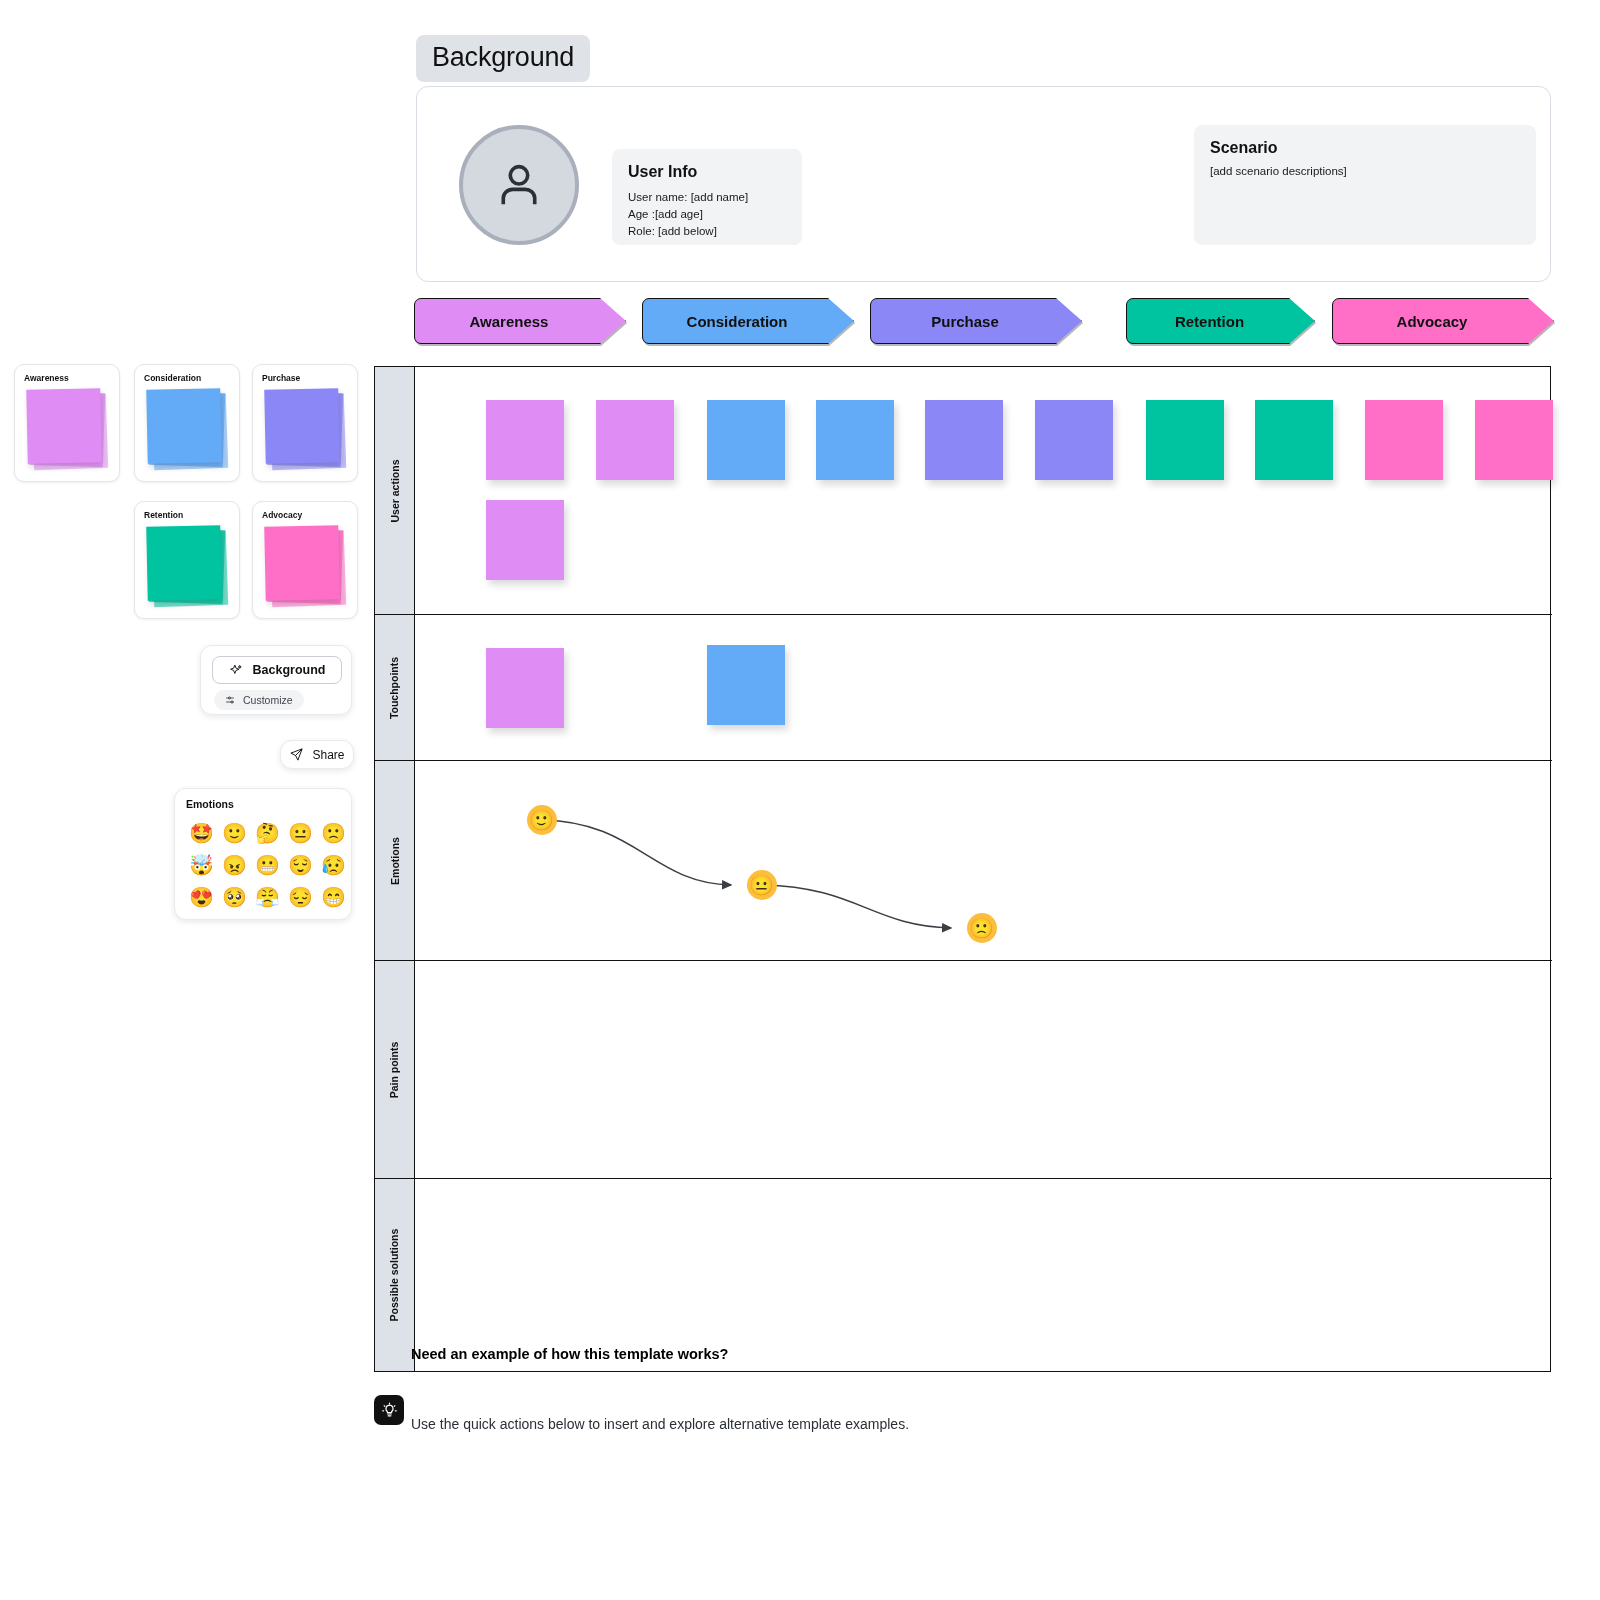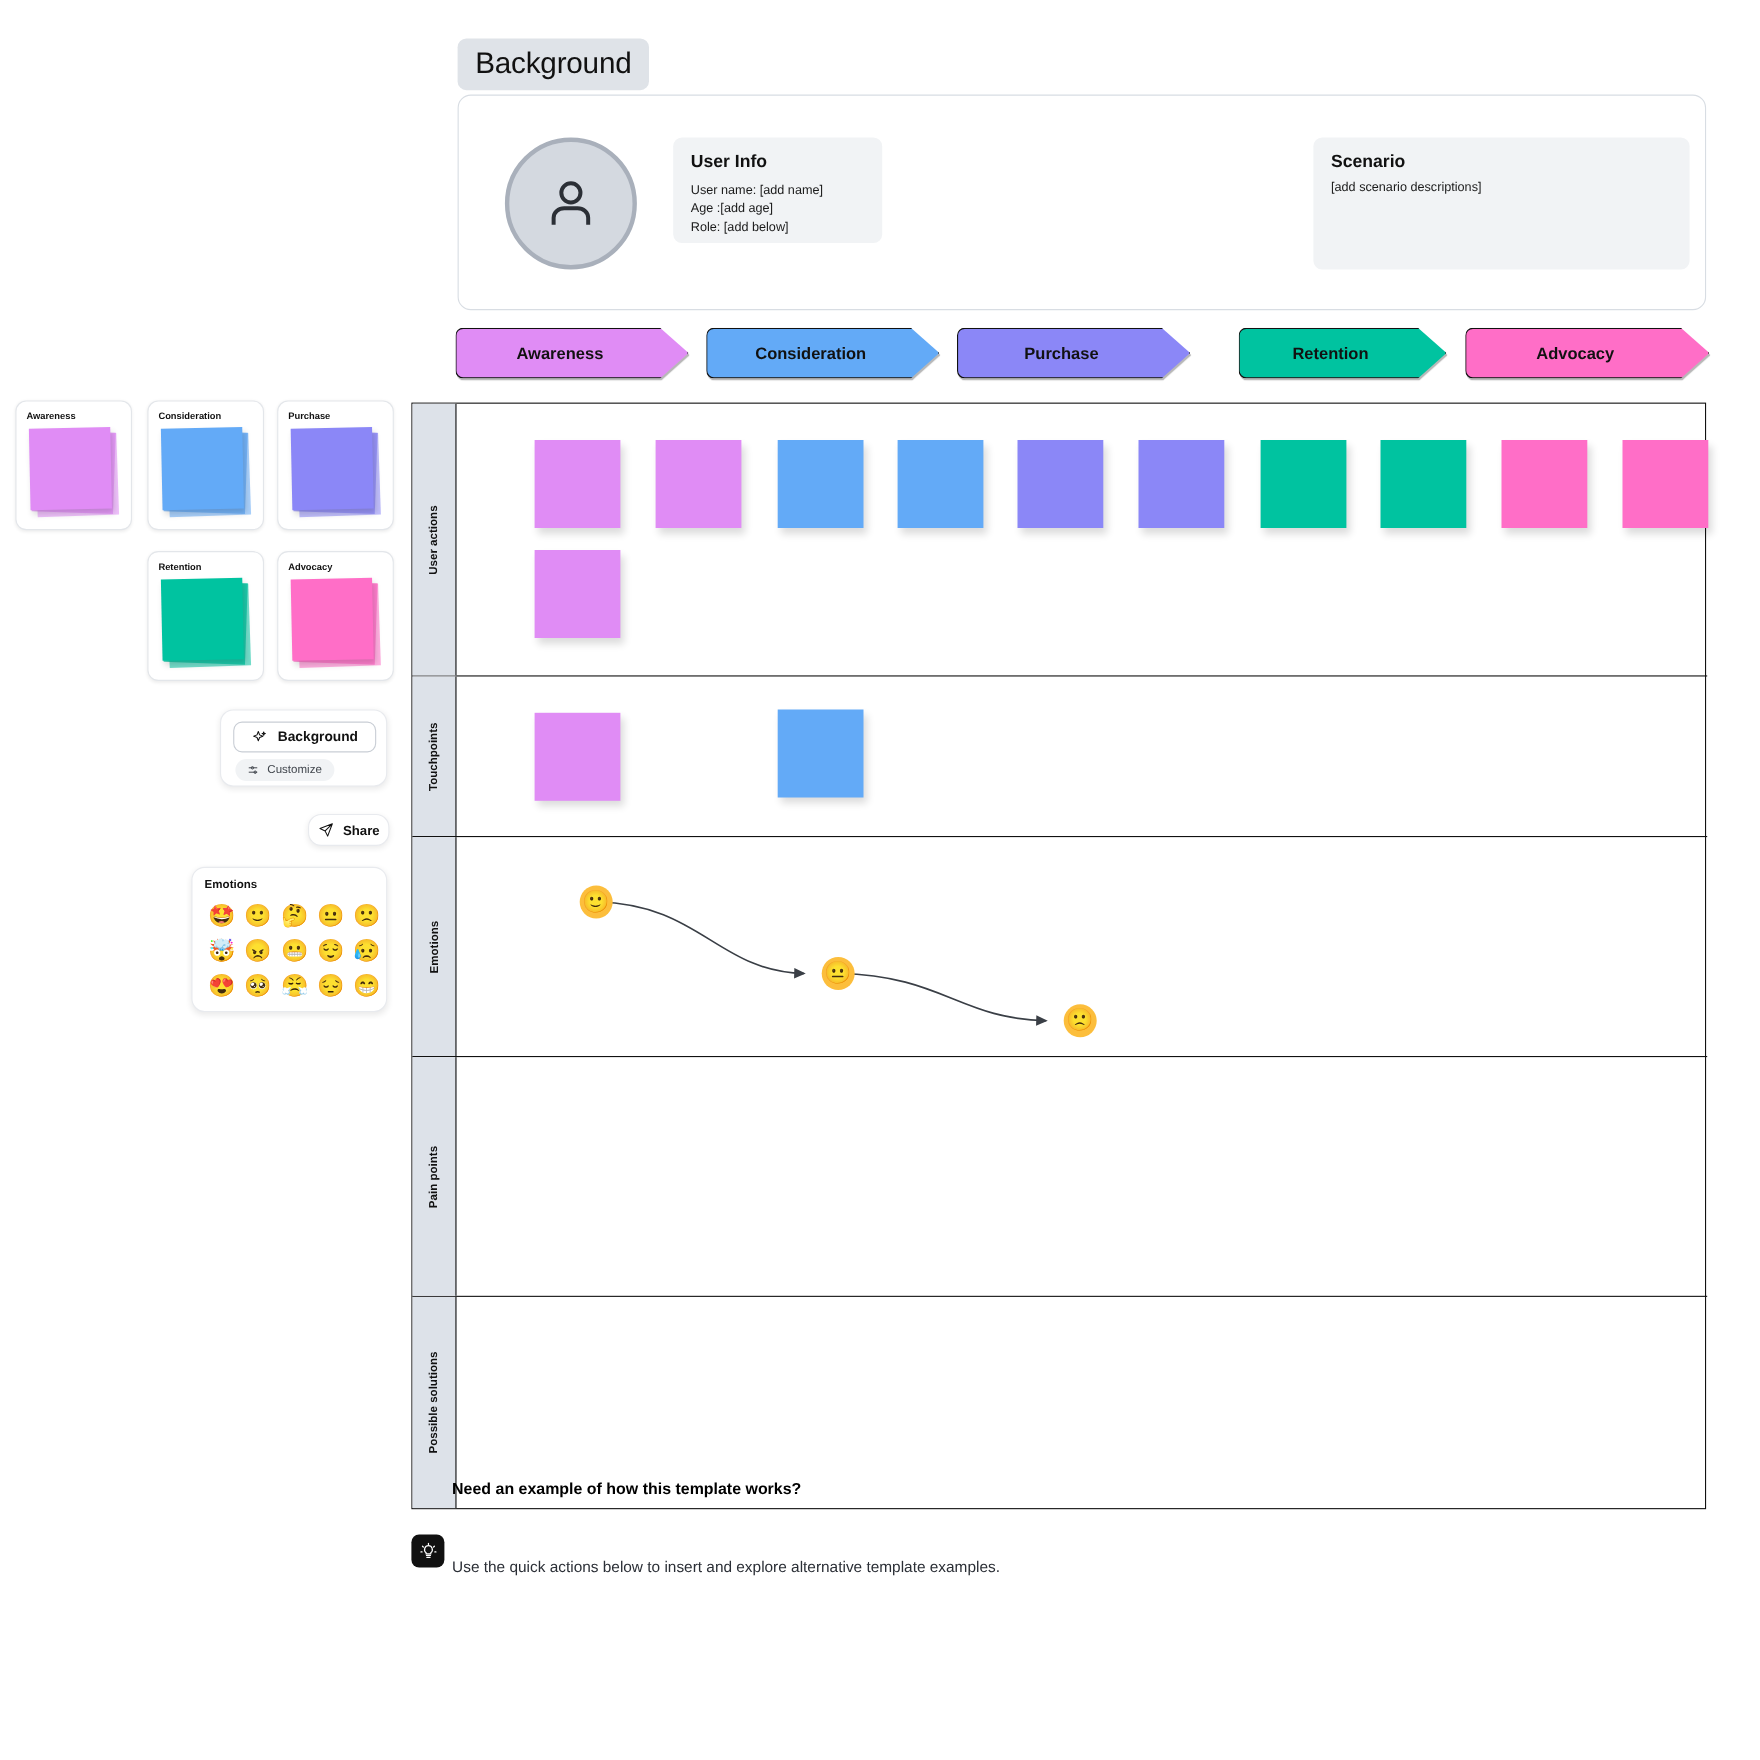--- a/index.html
+++ b/index.html
@@ -26,21 +26,21 @@
   .avatar {
     position: absolute; left: 42px; top: 38px;
     width: 120px; height: 120px; border-radius: 50%;
     background: #d4d9e0; border: 4px solid #a9b0bb;
     display: flex; align-items: center; justify-content: center;
   }
   .info-card {
     position: absolute; top: 38px;
     background: #f1f3f5; border-radius: 8px; padding: 14px 16px;
   }
-  .info-card.c1 { left: 195px; width: 190px; height: 96px; }
+  .info-card.c1 { left: 195px; width: 190px; height: 96px; margin-top: 24px; }
   .info-card.c2 { left: 421px; width: 322px; height: 120px; }
   .info-card.c3 { left: 777px; width: 342px; height: 120px; }
   .info-h { font-size: 16px; font-weight: bold; color: #111; margin-bottom: 8px; }
   .info-l { font-size: 11.5px; color: #1a1a1a; line-height: 17px; }
   .info-l b { font-weight: normal; }
   .ph { font-size: 11.5px; color: #1a1a1a; }
 
   
   .stages { position: absolute; left: 414px; top: 298px; width: 1140px; height: 48px; }
   .stage {
@@ -266,21 +266,21 @@
           <circle cx="14" cy="16" r="2.2"></circle>
       </svg>
       <span>Customize</span>
     </div>
   </div>
 
   <div class="panel" style="left:280px; top:740px; width:74px; height:29px; display:flex; align-items:center; justify-content:center; gap:8px;">
     <svg width="15" height="15" viewBox="0 0 24 24" fill="none" stroke="#111" stroke-width="1.5">
       <path d="M21 3L10.5 13.5M21 3l-6.8 18-3.7-7.5L3 9.8z" stroke-linejoin="round"></path>
     </svg>
-    <span style="font-size:12px;font-weight:bold;color:#111;">Share</span>
+    <span style="font-size:12px;font-weight:normal;color:#111;">Share</span>
   </div>
 
   <div class="emo-panel">
     <div class="emo-title">Emotions</div>
     <div class="emo-grid" id="emo-grid">
         <span>🤩</span>
         <span>🙂</span>
         <span>🤔</span>
         <span>😐</span>
         <span>🙁</span>

